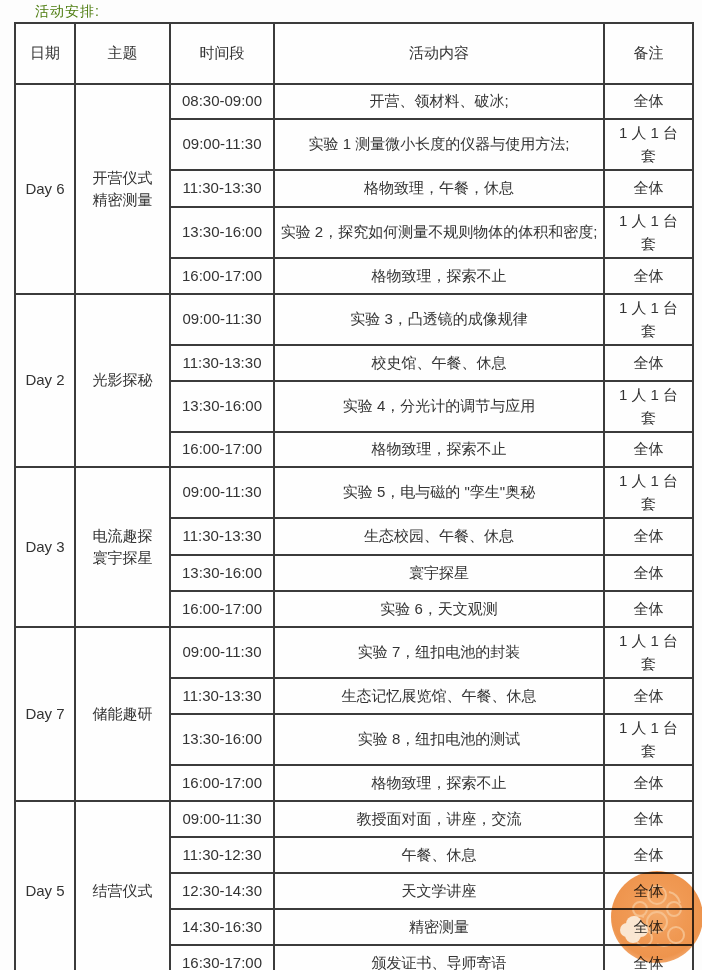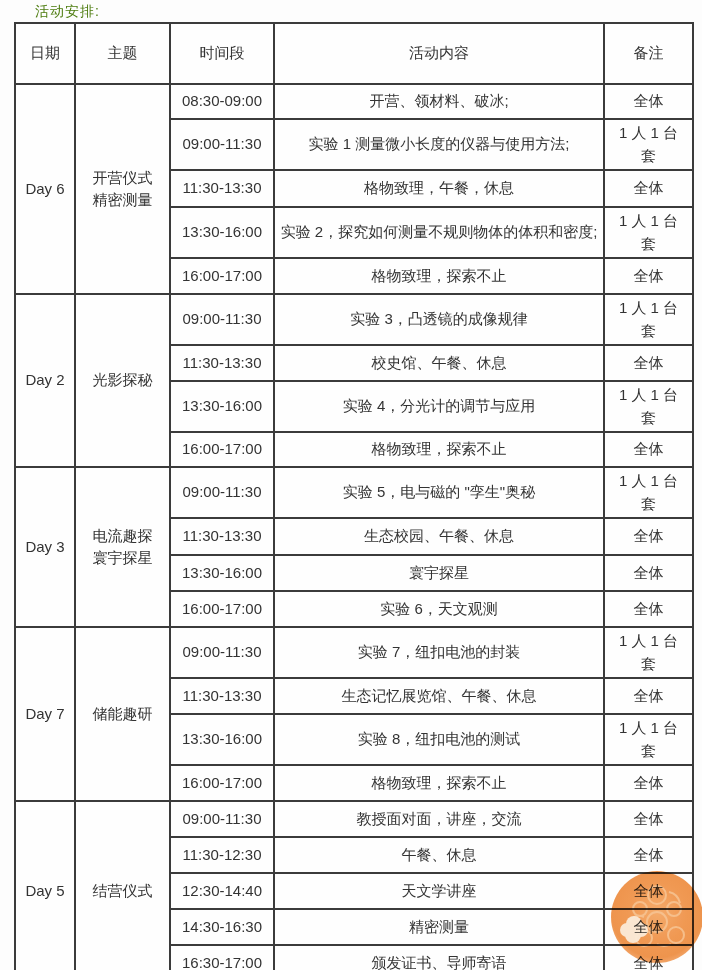--- a/index.html
+++ b/index.html
@@ -196,21 +196,21 @@
         <td>09:00-11:30</td>
         <td>教授面对面，讲座，交流</td>
         <td>全体</td>
       </tr>
       <tr class="h36">
         <td>11:30-12:30</td>
         <td>午餐、休息</td>
         <td>全体</td>
       </tr>
       <tr class="h36">
-        <td>12:30-14:40</td>
+        <td>12:30-14:30</td>
         <td>天文学讲座</td>
         <td>全体</td>
       </tr>
       <tr class="h36">
         <td>14:30-16:30</td>
         <td>精密测量</td>
         <td>全体</td>
       </tr>
       <tr class="h36">
         <td>16:30-17:00</td>

